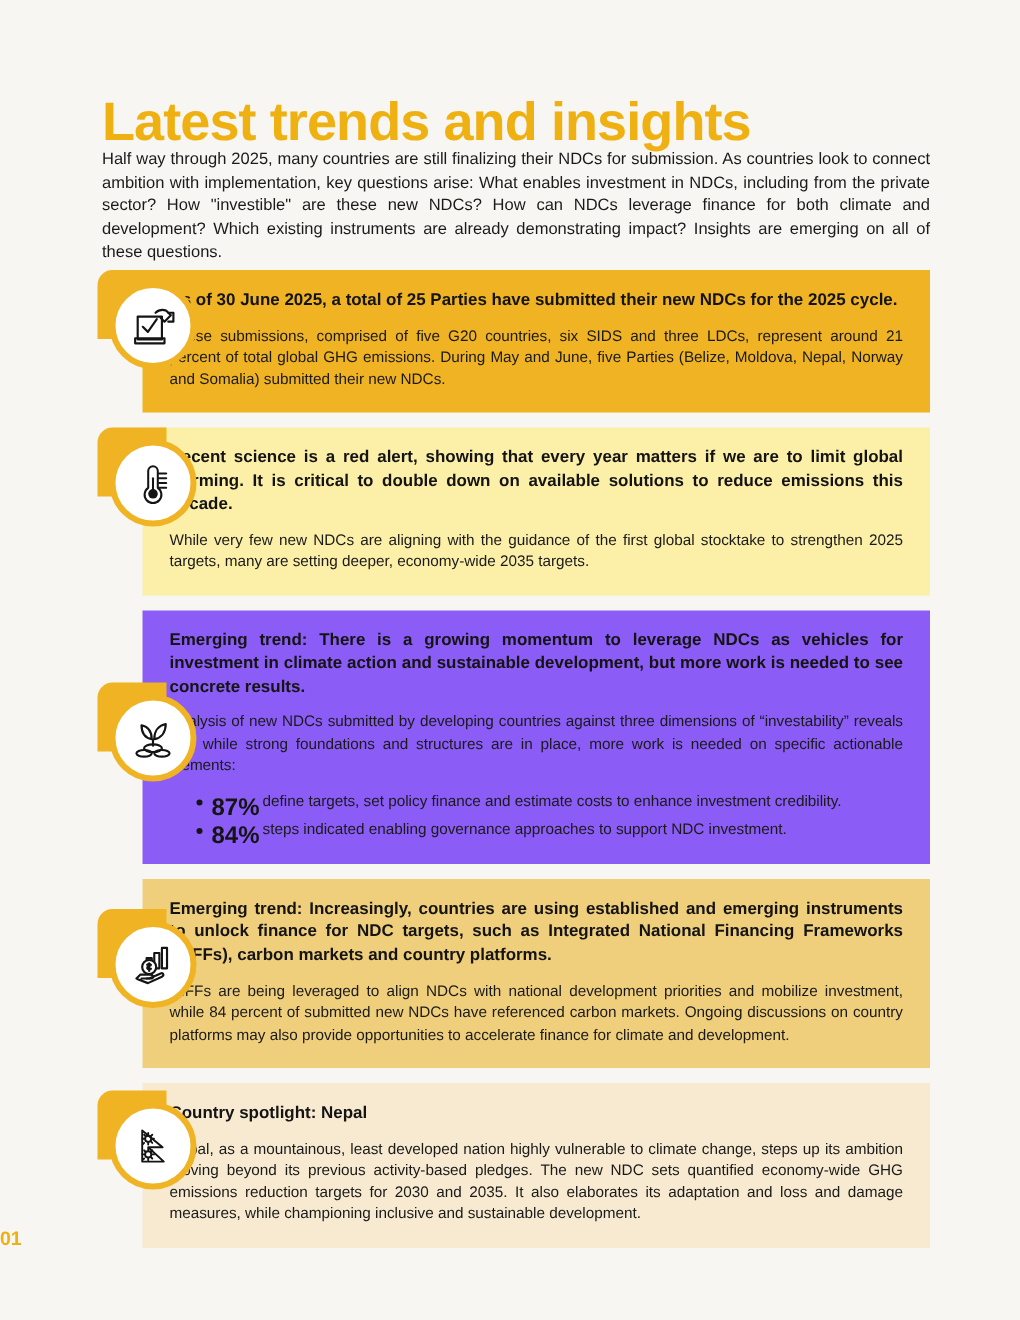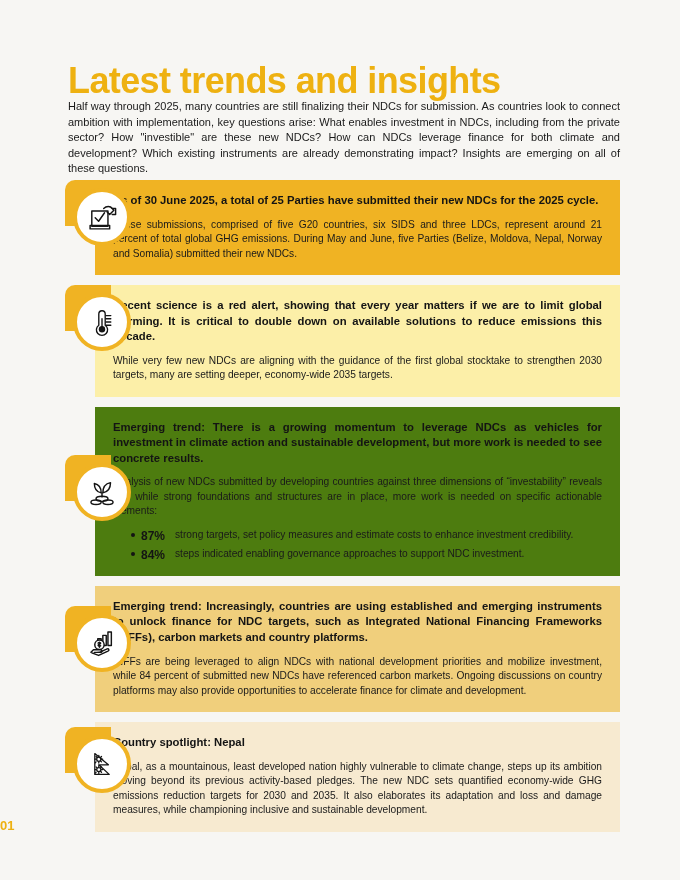--- a/index.html
+++ b/index.html
@@ -143,21 +143,21 @@
     top: 5px;
     width: 4px;
     height: 4px;
     background: #141414;
     border-radius: 50%;
   }
   ul.stats li .pct {
     position: absolute;
     left: 10px;
     top: 0;
-    font-size: 12px;
+    font-size: 16px;
     font-weight: bold;
     color: #141414;
   }
 
   
   .page-number {
     position: absolute;
     left: 0;
     top: 818px;
     width: 680px;
@@ -210,48 +210,48 @@
               <line x1="25" y1="12" x2="31" y2="12"></line>
               <line x1="25" y1="16" x2="31" y2="16"></line>
               <line x1="25" y1="20" x2="31" y2="20"></line>
               <line x1="25" y1="24" x2="31" y2="24"></line>
             </svg>
           </div>
         </div>
       </div>
       <div class="panel" style="background:#fcefa8;">
         <p class="headline">Recent science is a red alert, showing that every year matters if we are to limit global warming. It is critical to double down on available solutions to reduce emissions this decade.</p>
-        <p class="body">While very few new NDCs are aligning with the guidance of the first global stocktake to strengthen 2030 targets, many are setting deeper, economy-wide 2035 targets.</p>
+        <p class="body">While very few new NDCs are aligning with the guidance of the first global stocktake to strengthen 2025 targets, many are setting deeper, economy-wide 2035 targets.</p>
       </div>
     </div>
 
     <div class="card">
       <div class="badge-col">
         <div class="badge" style="margin-top:48px; position:absolute; top:0;">
           <div class="badge-square"></div>
           <div class="badge-ring">
             <svg width="34" height="34" viewBox="0 0 40 40" fill="none" stroke="#141414" stroke-width="1.7" stroke-linejoin="round" stroke-linecap="round">
               <path d="M19 21 C19 15 16 11 11 10 C11 16 14 20 19 21 Z"></path>
               <path d="M21 21 C21 14 25 10 30 9 C30 16 26 20 21 21 Z"></path>
               <path d="M20 21 v5"></path>
               <ellipse cx="20" cy="28" rx="7" ry="3"></ellipse>
               <ellipse cx="13" cy="32" rx="6" ry="2.6"></ellipse>
               <ellipse cx="27" cy="32" rx="6" ry="2.6"></ellipse>
             </svg>
           </div>
         </div>
       </div>
-      <div class="panel" style="background:#4d7c0f;">
+      <div class="panel" style="background:#8b5cf6;">
         <p class="headline">Emerging trend: There is a growing momentum to leverage NDCs as vehicles for investment in climate action and sustainable development, but more work is needed to see concrete results.</p>
         <p class="body">Analysis of new NDCs submitted by developing countries against three dimensions of “investability” reveals that while strong foundations and structures are in place, more work is needed on specific actionable elements:</p>
         <ul class="stats">
           <li>
             <span class="dot"></span>
             <span class="pct">87%</span>
-            <span>strong targets, set policy measures and estimate costs to enhance investment credibility.</span>
+            <span>define targets, set policy finance and estimate costs to enhance investment credibility.</span>
           </li>
           <li>
             <span class="dot"></span>
             <span class="pct">84%</span>
             <span>steps indicated enabling governance approaches to support NDC investment.</span>
           </li>
         </ul>
       </div>
     </div>
 

